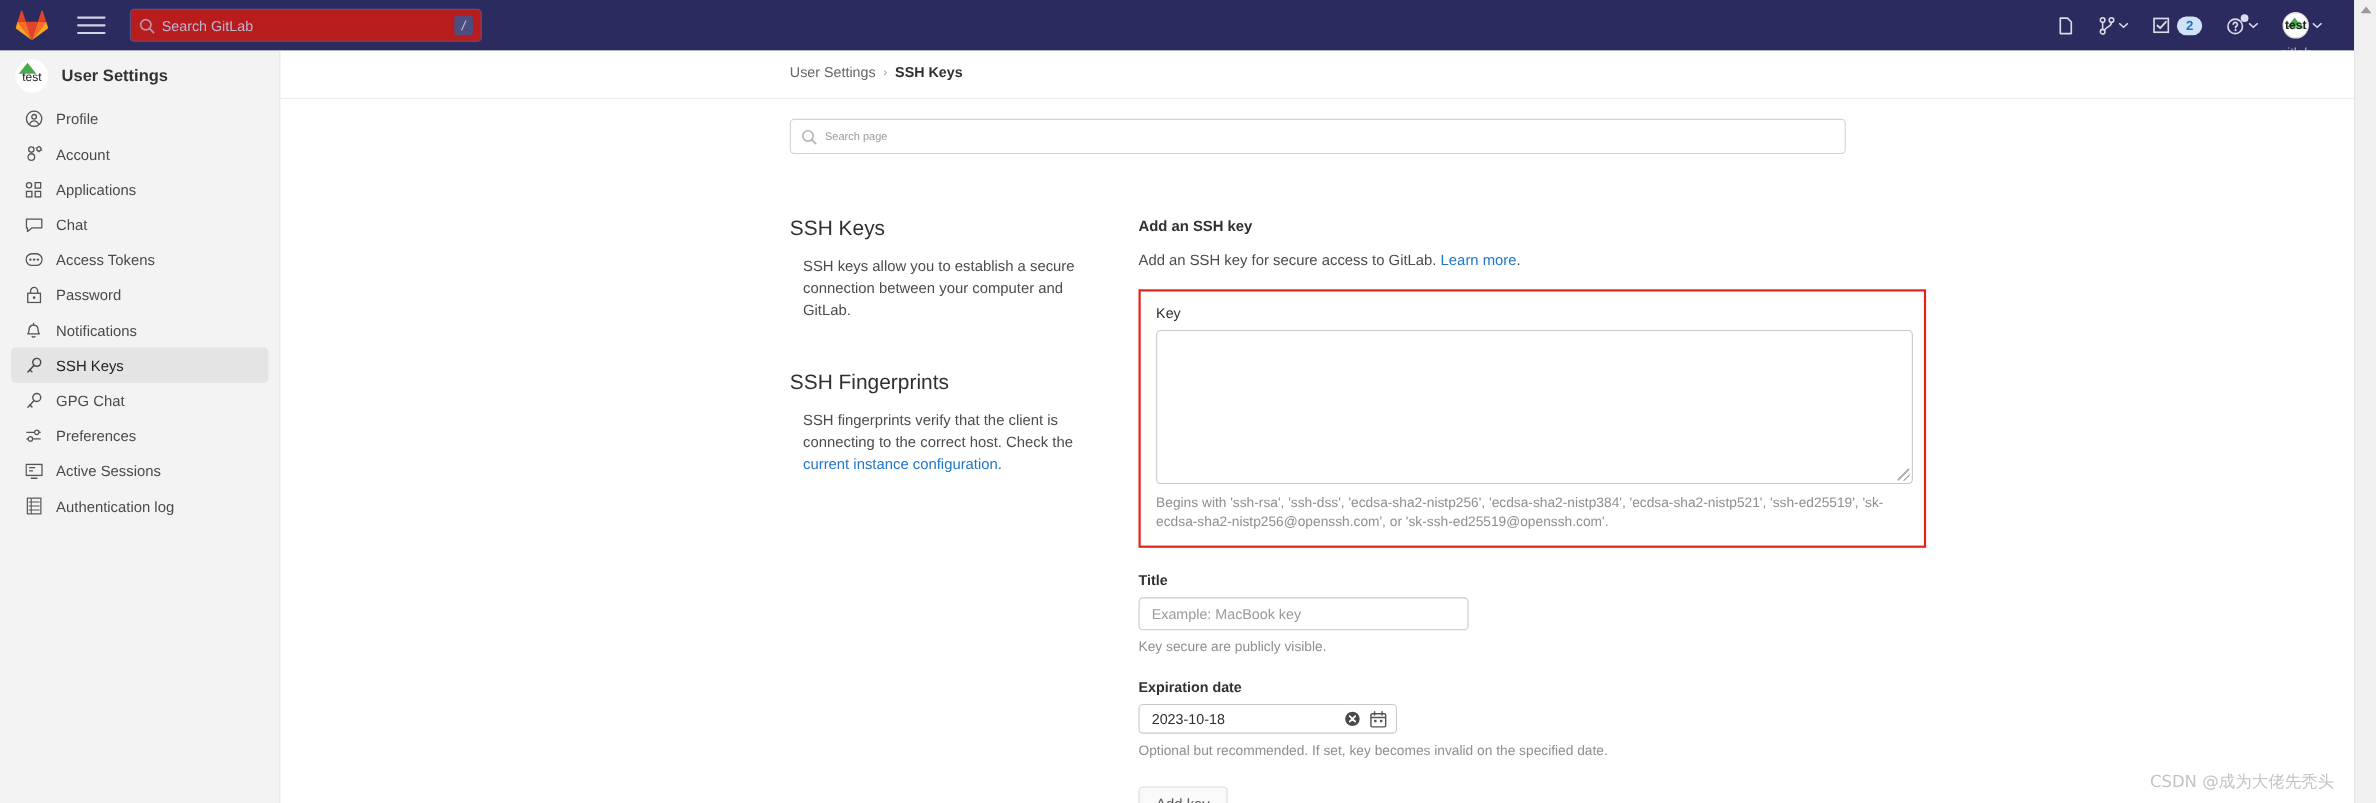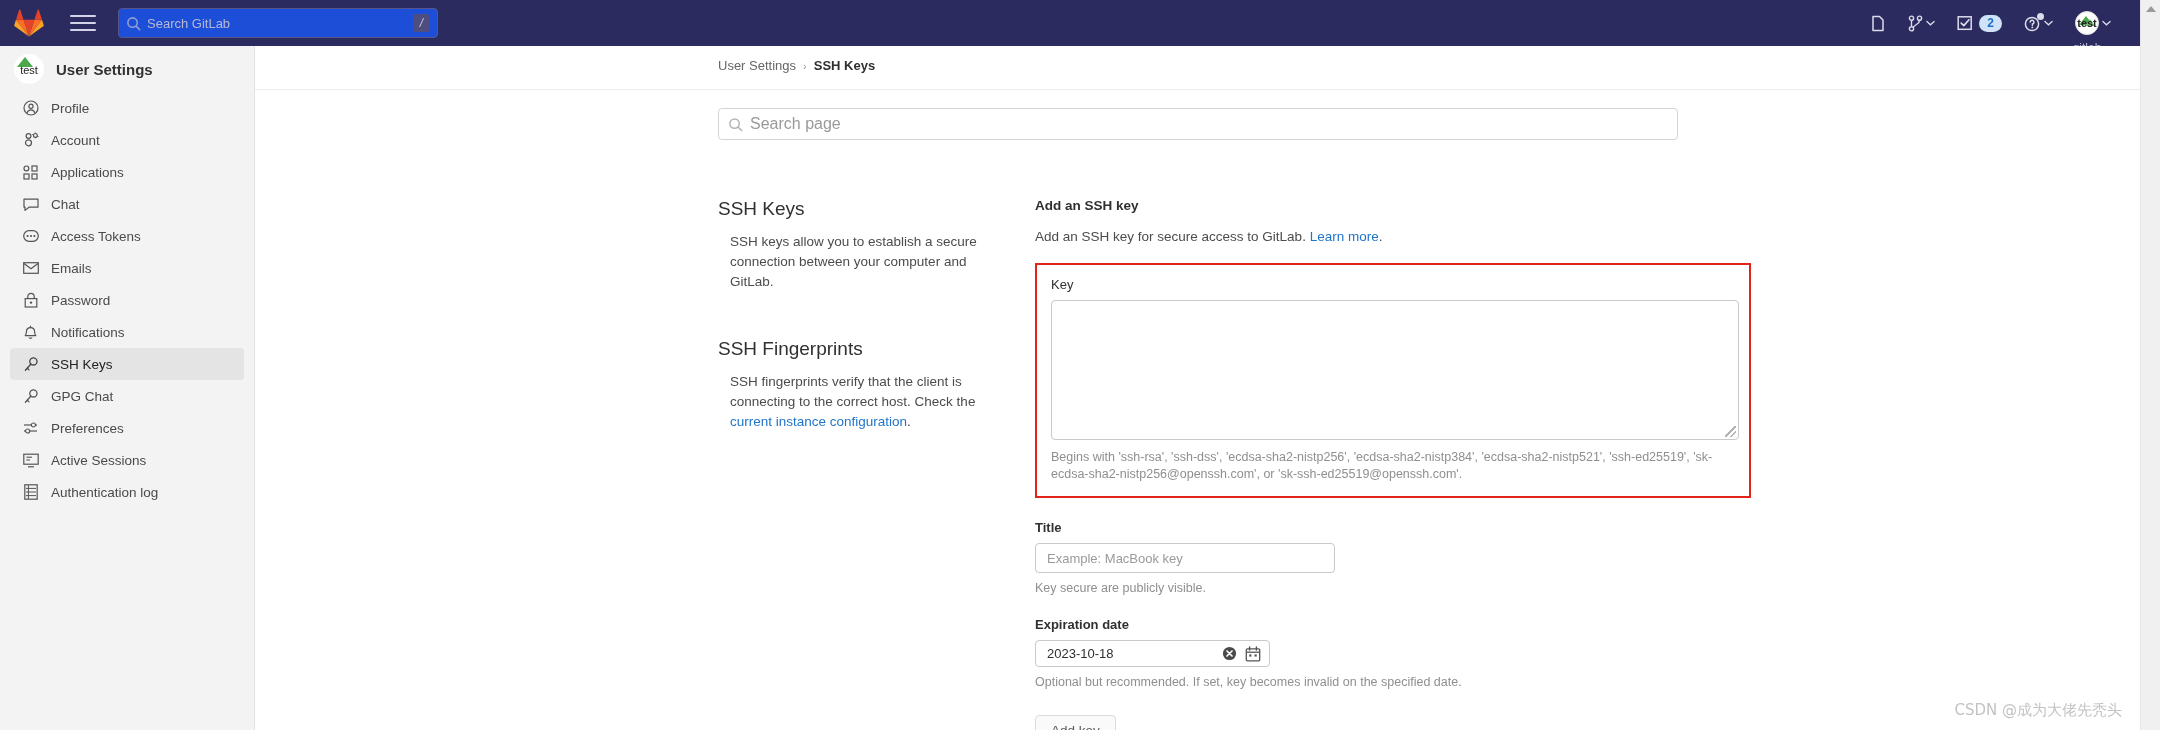--- a/index.html
+++ b/index.html
@@ -21,21 +21,21 @@
   #gl-logo { margin-left: 14px; width: 30px; height: 28px; flex: none; }
   #hamburger {
     margin-left: 26px; width: 26px; height: 26px;
     display: flex; flex-direction: column; justify-content: center;
     gap: 5px; cursor: pointer; flex: none;
   }
   #hamburger i { display: block; height: 2px; background: #d3d2e6; border-radius: 1px; }
 
   #navsearch {
     margin-left: 22px; width: 320px; height: 30px;
-    background: #1d4ed8; border: 1px solid #55558a; border-radius: 4px;
+    background: #b91c1c; border: 1px solid #55558a; border-radius: 4px;
     display: flex; align-items: center; padding: 0 7px; cursor: text;
   }
   #navsearch .mag { width: 15px; height: 15px; flex: none; opacity: .75; }
   #navsearch .ph {
     flex: 1; margin-left: 6px; color: #b9b8d4;
     font-size: 13px; white-space: nowrap; overflow: hidden;
   }
   #navsearch .slash {
     width: 17px; height: 18px; background: #4d4d80; border-radius: 3px;
     color: #c6c5de; font-size: 12px; line-height: 18px; text-align: center;
@@ -132,21 +132,21 @@
   #crumb .cur { color: #303030; font-weight: bold; }
   #crumb .sep { color: #999; font-size: 11px; }
 
   #searchpage {
     position: absolute; left: 463px; top: 62px;
     width: 960px; height: 32px;
     border: 1px solid #d4d4d4; border-radius: 4px;
     display: flex; align-items: center; padding: 0 9px; cursor: text;
   }
   #searchpage .mag { width: 15px; height: 15px; flex: none; opacity: .55; }
-  #searchpage .ph { margin-left: 7px; color: #9a9a9a; font-size: 16px; }
+  #searchpage .ph { margin-left: 7px; color: #9a9a9a; font-size: 10px; }
 
   
   #doccol { position: absolute; left: 463px; top: 152px; width: 290px; }
   .doc-h { font-size: 19px; color: #303030; font-weight: normal; margin: 0 0 12px 0; }
   .doc-p { font-size: 13.5px; color: #4c4c4c; line-height: 20px; margin: 12px; }
   #doccol .block2 { margin-top: 46px; }
   .lnk { color: #1f75cb; text-decoration: none; cursor: pointer; }
 
   
   #formcol { position: absolute; left: 780px; top: 152px; width: 980px; }
@@ -362,29 +362,20 @@
       <svg width="16" height="12" viewBox="0 0 16 12">
         <rect x="0.7" y="0.7" width="14.6" height="10.6" rx="5.3" fill="none" stroke="#555" stroke-width="1.2"></rect>
         <circle cx="4.6" cy="6" r="1.1" fill="#555"></circle>
         <circle cx="8" cy="6" r="1.1" fill="#555"></circle>
         <circle cx="11.4" cy="6" r="1.1" fill="#555"></circle>
       </svg>
     </span>
     <span>Access Tokens</span>
   </div>
 
-  <div class="sb-item">
-    <span class="ic">
-      <svg width="16" height="12" viewBox="0 0 16 12">
-        <rect x="0.7" y="0.7" width="14.6" height="10.6" fill="none" stroke="#555" stroke-width="1.2"></rect>
-        <path d="M1 1.4 8 6.8 15 1.4" fill="none" stroke="#555" stroke-width="1.2"></path>
-      </svg>
-    </span>
-    <span>Emails</span>
-  </div>
 
   <div class="sb-item">
     <span class="ic">
       <svg width="14" height="16" viewBox="0 0 14 16">
         <rect x="1.2" y="6.6" width="11.6" height="8.4" fill="none" stroke="#555" stroke-width="1.2"></rect>
         <path d="M3.8 6.6V4.5a3.2 3.2 0 0 1 6.4 0v2.1" fill="none" stroke="#555" stroke-width="1.2"></path>
         <circle cx="7" cy="10.6" r="1.2" fill="#555"></circle>
       </svg>
     </span>
     <span>Password</span>

